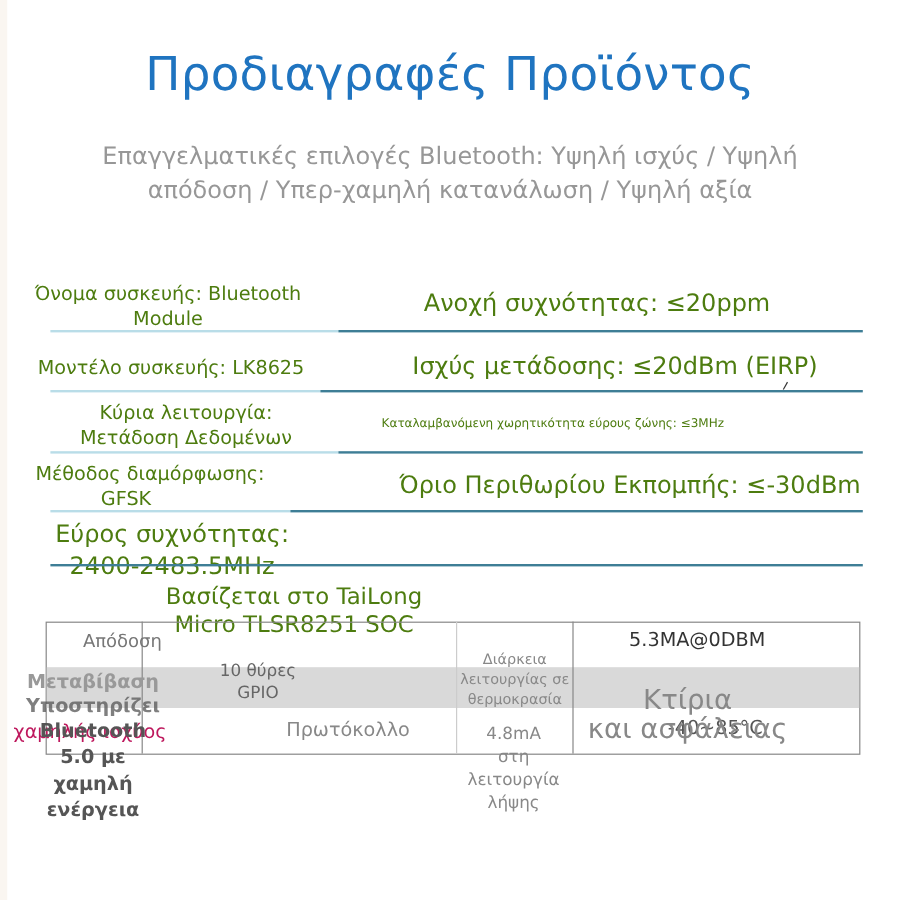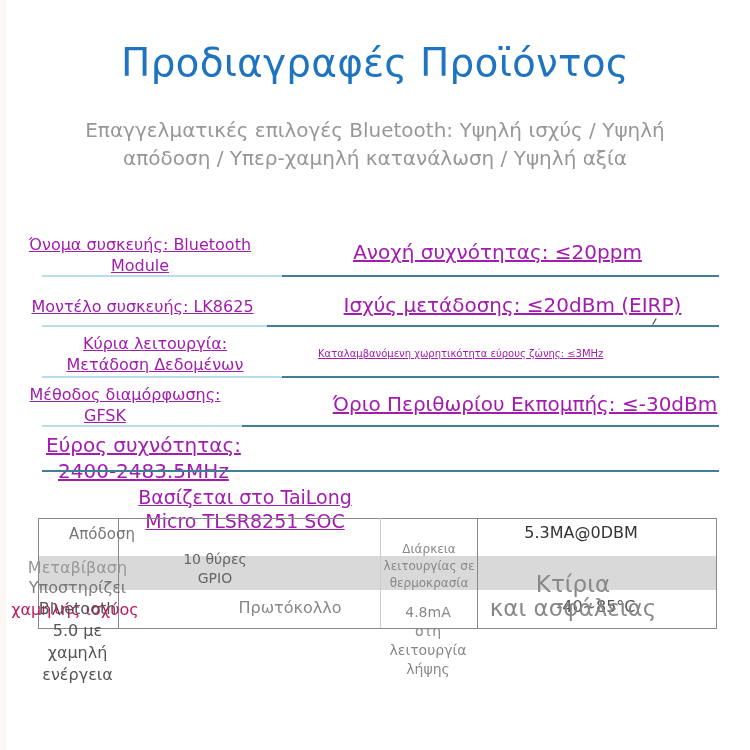--- a/index.html
+++ b/index.html
@@ -13,30 +13,30 @@
   .abs { position:absolute; }
   .title {
     left:0; width:750px; top:40px; text-align:center;
     font-size:39px; color:#1f74c0; font-weight:normal; letter-spacing:0.2px;
     font-family:"DejaVu Sans", sans-serif;
   }
   .subtitle {
     left:40px; width:670px; top:116px; text-align:center;
     font-size:20px; line-height:28px; color:#979797;
   }
-  .spec { color:#a21caf; text-align:center;text-decoration:underline; }
+  .spec { color:#4d7c0f; text-align:center; }
   .line { position:absolute; height:2px; }
   .line.light { background:#b9dde8; }
   .line.dark { background:#3e7e96; }
   .s-left { font-size:16px; line-height:21px; }
   .s-right { font-size:20px; }
   .tbl-border { border:1px solid #888; }
   .gray-band { background:#d9d9d9; }
   .cell-text { color:#7a7a7a; text-align:center; }
-  .dark-text { color:#555; }
+  .dark-text { color:#555;font-weight:bold; }
   .cursor-mark { width:1px; height:7px; background:#333; transform:rotate(30deg); }
 </style>
 </head>
 <body>
 
 <div class="left-edge"></div>
 
 <div class="abs title">Προδιαγραφές Προϊόντος</div>
 <div class="abs subtitle">
   <div>Επαγγελματικές επιλογές Bluetooth: Υψηλή ισχύς / Υψηλή</div>
@@ -87,21 +87,21 @@
   <div>Micro TLSR8251 SOC</div>
 </div>
 
 <div class="abs tbl-border" style="left:38px;top:518px;width:677px;height:109px;"></div>
 <div class="abs gray-band" style="left:39px;top:556px;width:677px;height:34px;"></div>
 <div class="abs" style="left:118px;top:518px;width:1px;height:110px;background:#888;"></div>
 <div class="abs" style="left:380px;top:518px;width:1px;height:110px;background:#ccc;"></div>
 <div class="abs" style="left:477px;top:518px;width:1px;height:110px;background:#888;"></div>
 
 <div class="abs cell-text" style="left:38px;width:80px;top:525px;font-size:15px;color:#777;padding-left:24px;">Απόδοση</div>
-<div class="abs cell-text" style="left:20px;width:115px;top:558px;font-size:16px;color:#999;">Μεταβίβαση</div>
+<div class="abs cell-text" style="left:20px;width:115px;top:558px;font-size:16px;color:#999;font-weight:bold;">Μεταβίβαση</div>
 <div class="abs cell-text" style="left:0px;width:150px;top:600px;font-size:16px;color:#be185d;">χαμηλής ισχύος</div>
 <div class="abs cell-text dark-text" style="left:20px;width:115px;top:578px;font-size:16px;opacity:0.75;">Υποστηρίζει</div>
 <div class="abs cell-text dark-text" style="left:20px;width:115px;top:598px;font-size:16px;line-height:22px;">
   <div>Bluetooth</div>
   <div>5.0 με</div>
   <div>χαμηλή</div>
   <div>ενέργεια</div>
 </div>
 
 <div class="abs cell-text" style="left:150px;width:130px;top:550px;font-size:14px;line-height:19px;color:#666;">

